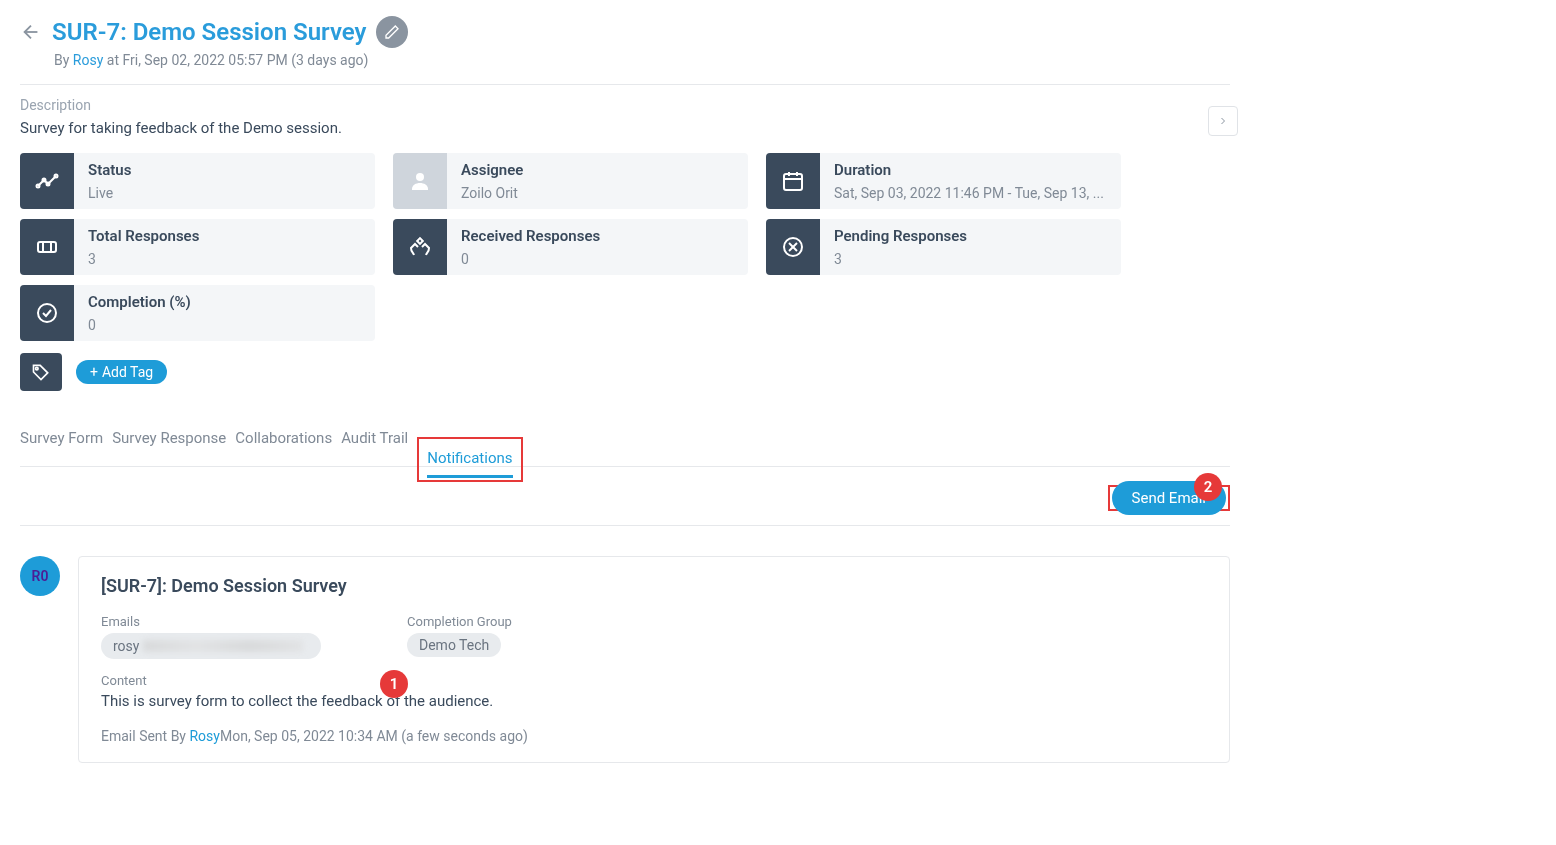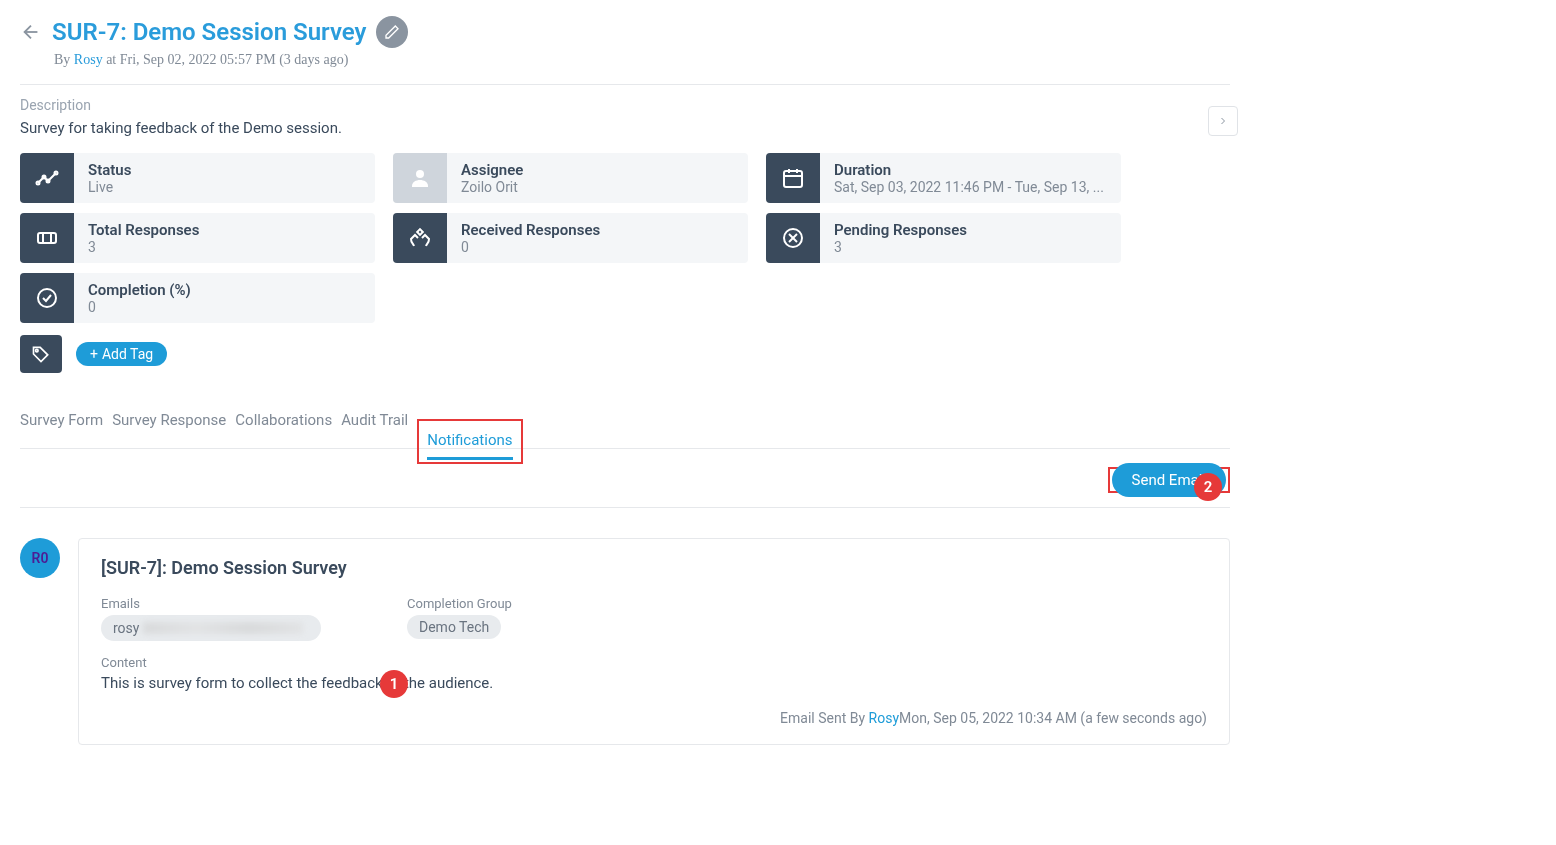--- a/index.html
+++ b/index.html
@@ -36,21 +36,20 @@
     display: flex;
     align-items: center;
     justify-content: center;
     cursor: pointer;
   }
   .byline {
     margin-left: 34px;
     margin-top: 4px;
     color: #808a96;
     font-size: 14px;
-    font-family: Liberation Serif, serif;
   }
   .byline .author { color: #2a9cdb; }
   .divider { border-top: 1px solid #e6e8eb; margin: 16px 0 12px; }
 
   .desc-label { color: #9aa4b0; font-size: 14px; margin-bottom: 6px; }
   .desc-text { color: #3a4a5c; font-size: 15px; margin-bottom: 16px; }
 
   .expand-btn {
     position: absolute;
     right: 12px; top: 106px;
@@ -82,21 +81,21 @@
     align-items: center;
     justify-content: center;
     color: #fff;
   }
   .card .icon-box.light {
     background: #cfd5dc;
     color: #8a94a0;
   }
   .card .card-body { padding: 8px 14px; flex: 1; overflow: hidden; }
   .card .card-label { color: #3a4a5c; font-weight: 600; font-size: 15px; }
-  .card .card-value { color: #808a96; font-size: 14px; margin-top: 0; white-space: nowrap; overflow: hidden; text-overflow: ellipsis; }
+  .card .card-value { color: #808a96; font-size: 14px; margin-top: 6px; white-space: nowrap; overflow: hidden; text-overflow: ellipsis; }
 
   .tag-row { display: flex; align-items: center; gap: 14px; margin-top: 12px; }
   .tag-icon-box {
     width: 42px; height: 38px;
     background: #3a4a5c;
     border-radius: 4px;
     display: flex; align-items: center; justify-content: center;
   }
   .add-tag-btn {
     background: #1e9cd8;
@@ -190,21 +189,21 @@
     font-size: 14px;
     display: inline-block;
   }
   .pill.redacted {
     width: 220px; height: 26px;
     display: inline-flex; align-items: center;
     gap: 4px;
   }
   .redact-blur { filter: blur(3px); opacity: 0.55; display:inline-block; width:160px; height:12px; background: linear-gradient(90deg,#ccc,#ddd,#ccc,#ddd); }
   .content-text { color: #3a4a5c; font-size: 15px; margin-top: 2px; }
-  .notif-footer { display: flex; justify-content: flex-end; margin-top: 18px; font-size: 14px; }
+  .notif-footer { display: flex; justify-content: flex-start; margin-top: 18px; font-size: 14px; }
   .sent-by { color: #808a96; }
   .sent-by .author { color: #1e9cd8; }
   .sent-time { color: #808a96; }
 </style>
 </head>
 <body>
 
 <div class="page" style="position:relative;">
 
   <div class="header-row">

